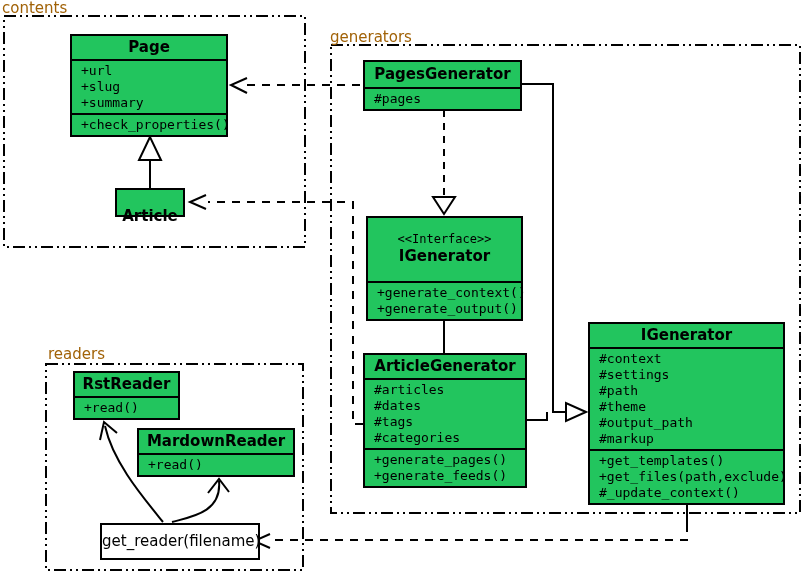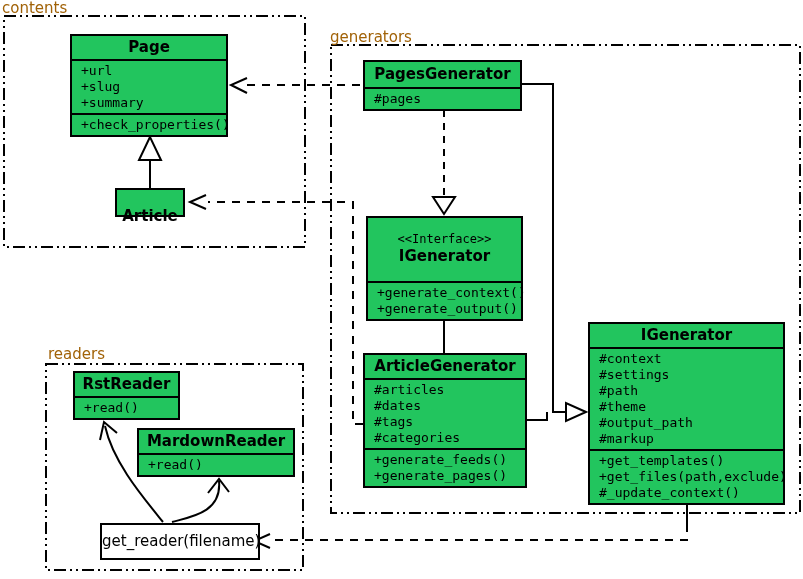--- a/index.html
+++ b/index.html
@@ -142,22 +142,22 @@
 
   <div class="cls" style="left:363px;top:353px;width:164px">
     <div class="cls-title with-divider">ArticleGenerator</div>
     <div class="cls-sec with-divider">
       <div class="m-line">#articles</div>
       <div class="m-line">#dates</div>
       <div class="m-line">#tags</div>
       <div class="m-line">#categories</div>
     </div>
     <div class="cls-sec">
+      <div class="m-line">+generate_pages()</div>
       <div class="m-line">+generate_feeds()</div>
-      <div class="m-line">+generate_pages()</div>
     </div>
   </div>
 
   <div class="cls" style="left:588px;top:322px;width:197px">
     <div class="cls-title with-divider">IGenerator</div>
     <div class="cls-sec with-divider">
       <div class="m-line">#context</div>
       <div class="m-line">#settings</div>
       <div class="m-line">#path</div>
       <div class="m-line">#theme</div>

